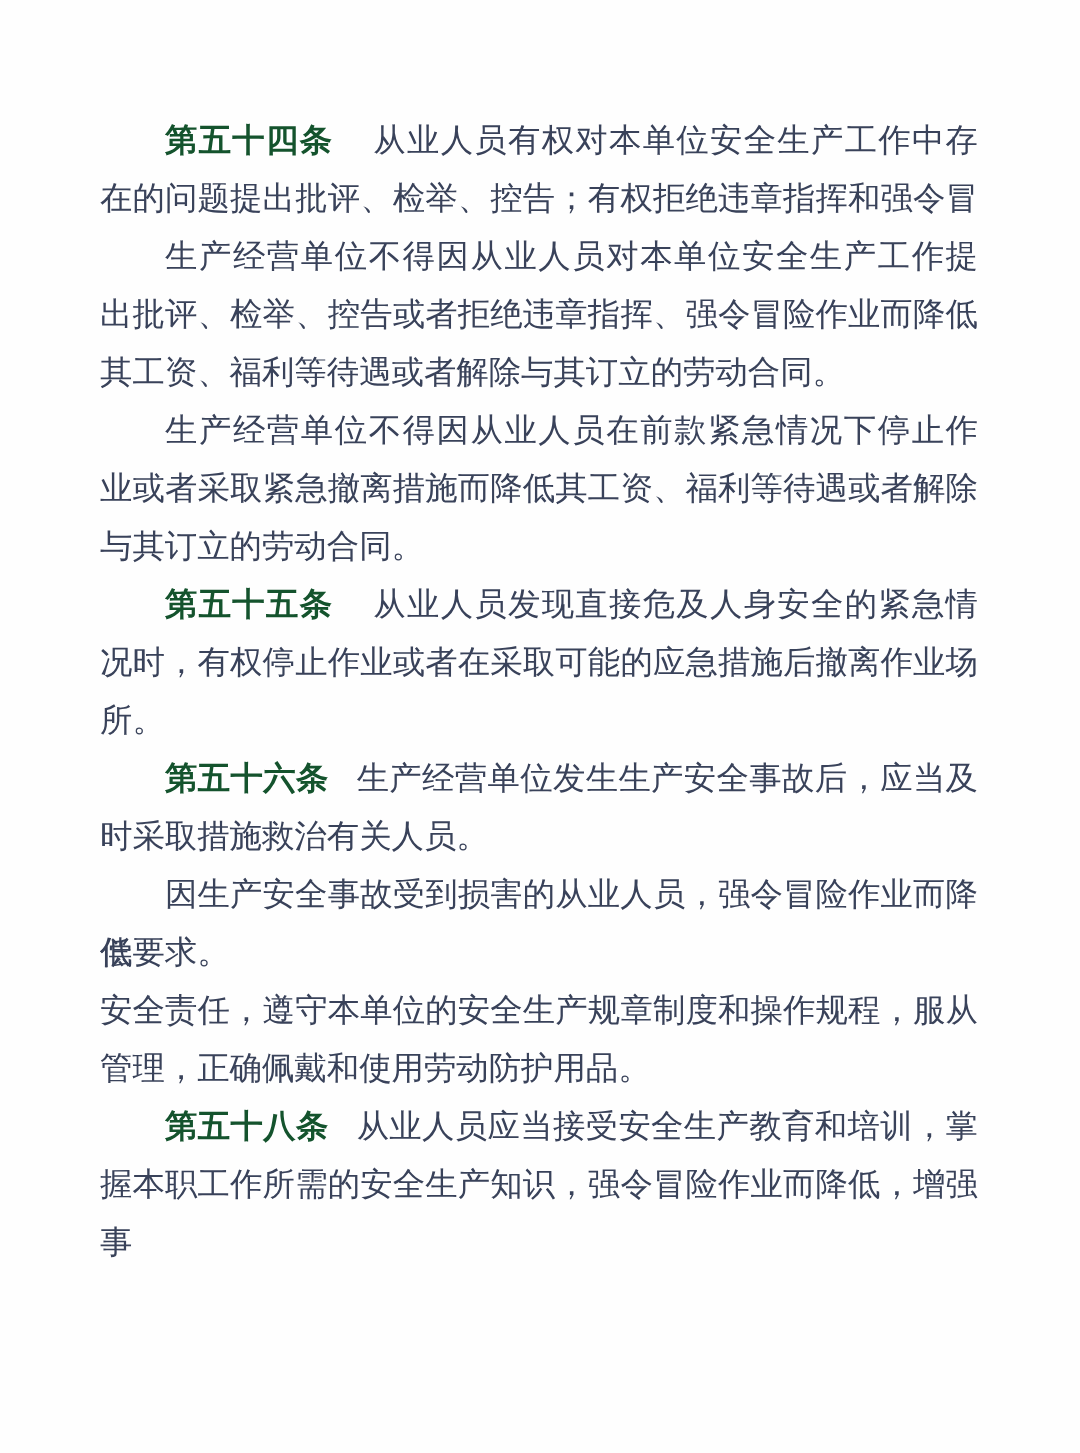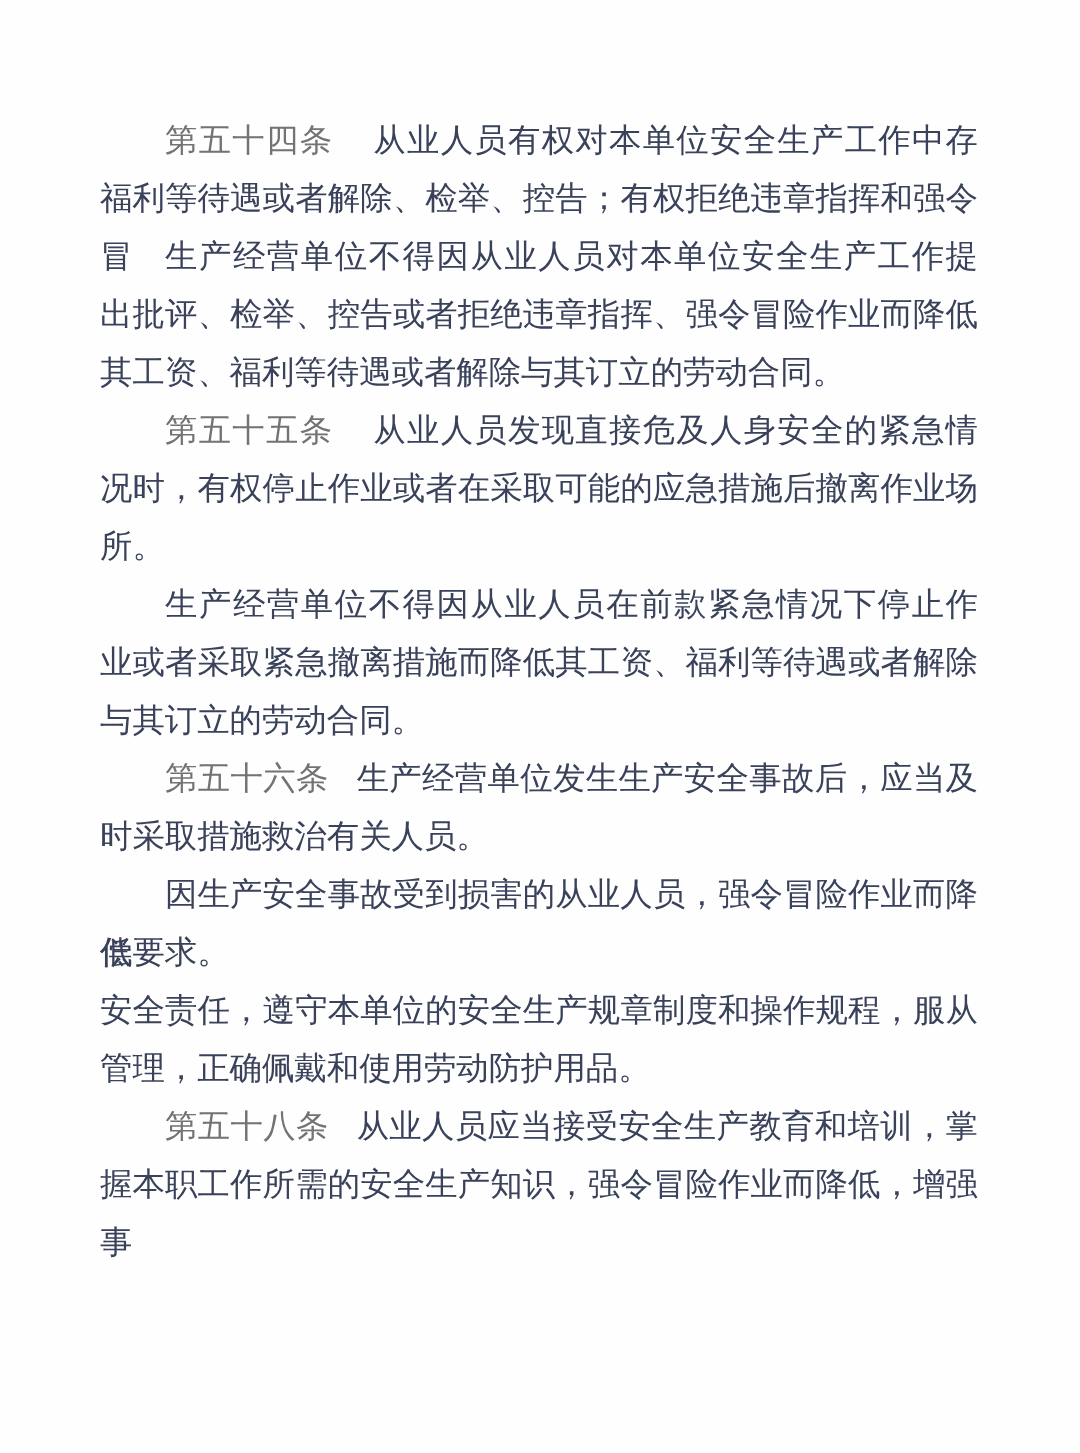--- a/index.html
+++ b/index.html
@@ -36,53 +36,53 @@
   .fill {
     text-align: justify;
     text-align-last: justify;
   }
   
   .first {
     text-indent: 65px;
   }
   .article-no {
     font-family: "Liberation Sans", "DejaVu Sans", sans-serif;
-    font-weight: 400;
-    color: #737373;
+    font-weight: 700;
+    color: #14532d;
   }
   .gap-wide  { margin-right: 40px; }
   .gap-narrow{ margin-right: 28px; }
 </style>
 </head>
 <body>
 
 <div class="page">
   <div class="text-block">
 
     <div class="para">
       <div class="line fill first"><span class="article-no gap-wide">第五十四条</span><span>从业人员有权对本单位安全生产工作中存</span></div>
-      <div class="line fill">福利等待遇或者解除、检举、控告；有权拒绝违章指挥和强令冒</div>
+      <div class="line fill">在的问题提出批评、检举、控告；有权拒绝违章指挥和强令冒</div>
     </div>
 
     <div class="para">
       <div class="line fill first">生产经营单位不得因从业人员对本单位安全生产工作提</div>
       <div class="line fill">出批评、检举、控告或者拒绝违章指挥、强令冒险作业而降低</div>
       <div class="line">其工资、福利等待遇或者解除与其订立的劳动合同。</div>
     </div>
 
     <div class="para">
+      <div class="line fill first">生产经营单位不得因从业人员在前款紧急情况下停止作</div>
+      <div class="line fill">业或者采取紧急撤离措施而降低其工资、福利等待遇或者解除</div>
+      <div class="line">与其订立的劳动合同。</div>
+    </div>
+
+    <div class="para">
       <div class="line fill first"><span class="article-no gap-wide">第五十五条</span><span>从业人员发现直接危及人身安全的紧急情</span></div>
       <div class="line fill">况时，有权停止作业或者在采取可能的应急措施后撤离作业场</div>
       <div class="line">所。</div>
-    </div>
-
-    <div class="para">
-      <div class="line fill first">生产经营单位不得因从业人员在前款紧急情况下停止作</div>
-      <div class="line fill">业或者采取紧急撤离措施而降低其工资、福利等待遇或者解除</div>
-      <div class="line">与其订立的劳动合同。</div>
     </div>
 
     <div class="para">
       <div class="line fill first"><span class="article-no gap-narrow">第五十六条</span><span>生产经营单位发生生产安全事故后，应当及</span></div>
       <div class="line">时采取措施救治有关人员。</div>
     </div>
 
     <div class="para">
       <div class="line fill first">因生产安全事故受到损害的从业人员，强令冒险作业而降低</div>
       <div class="line">偿要求。</div>

